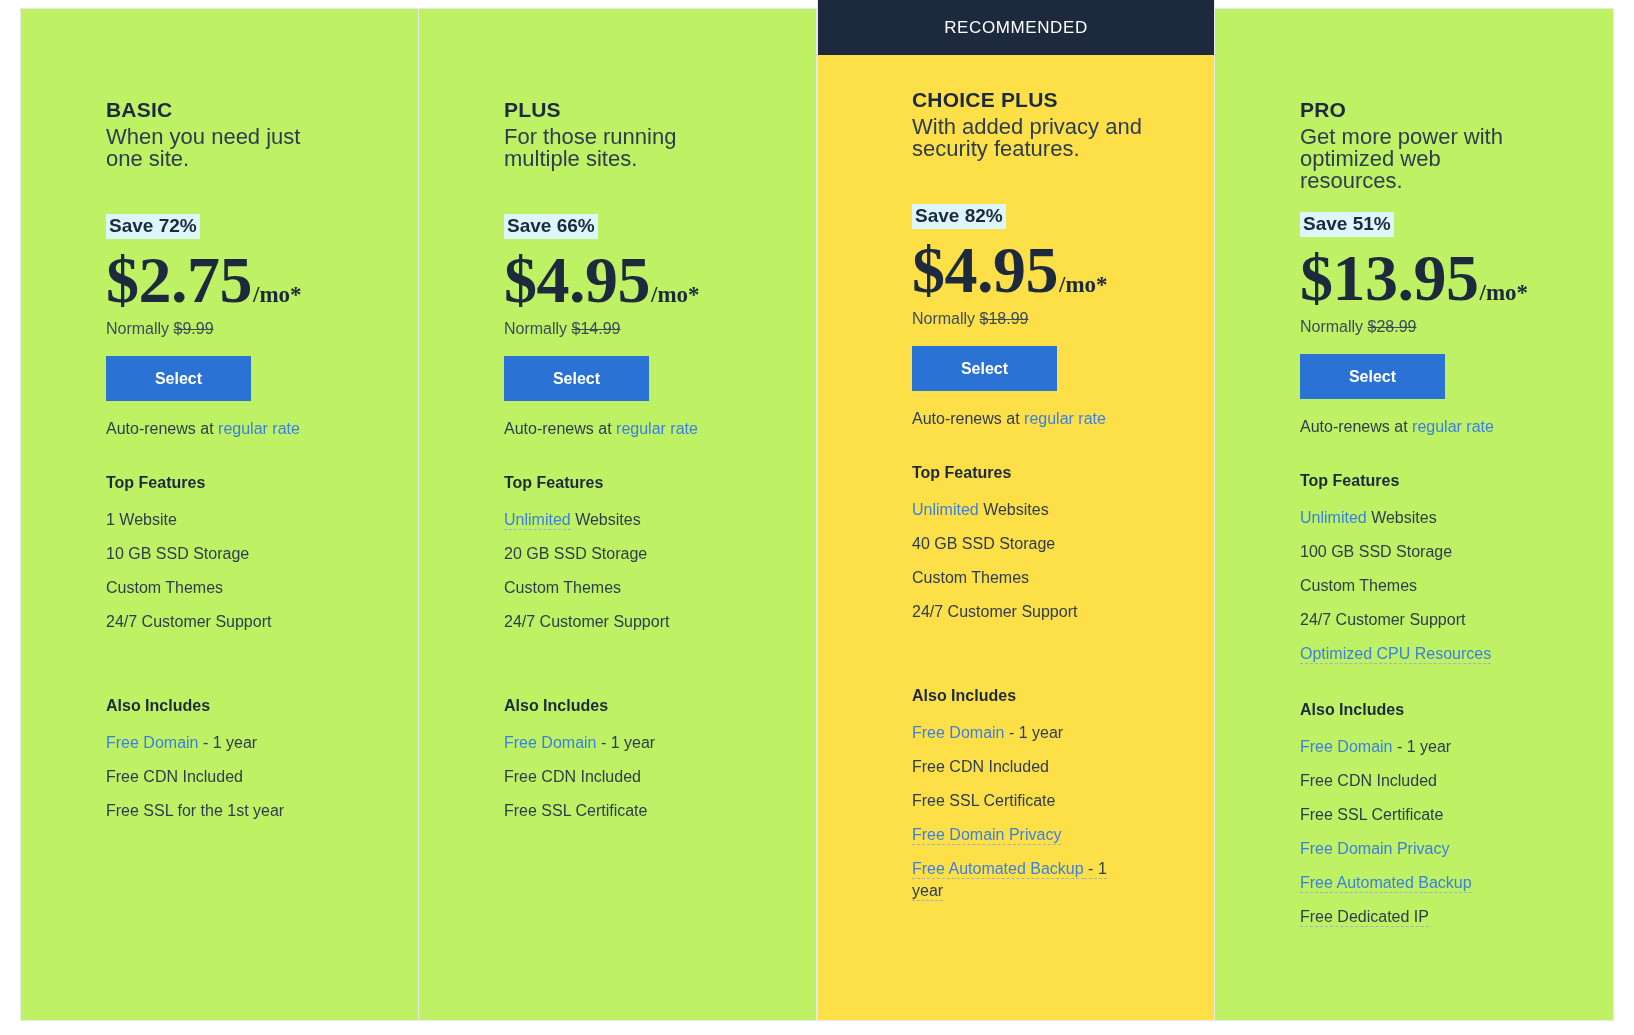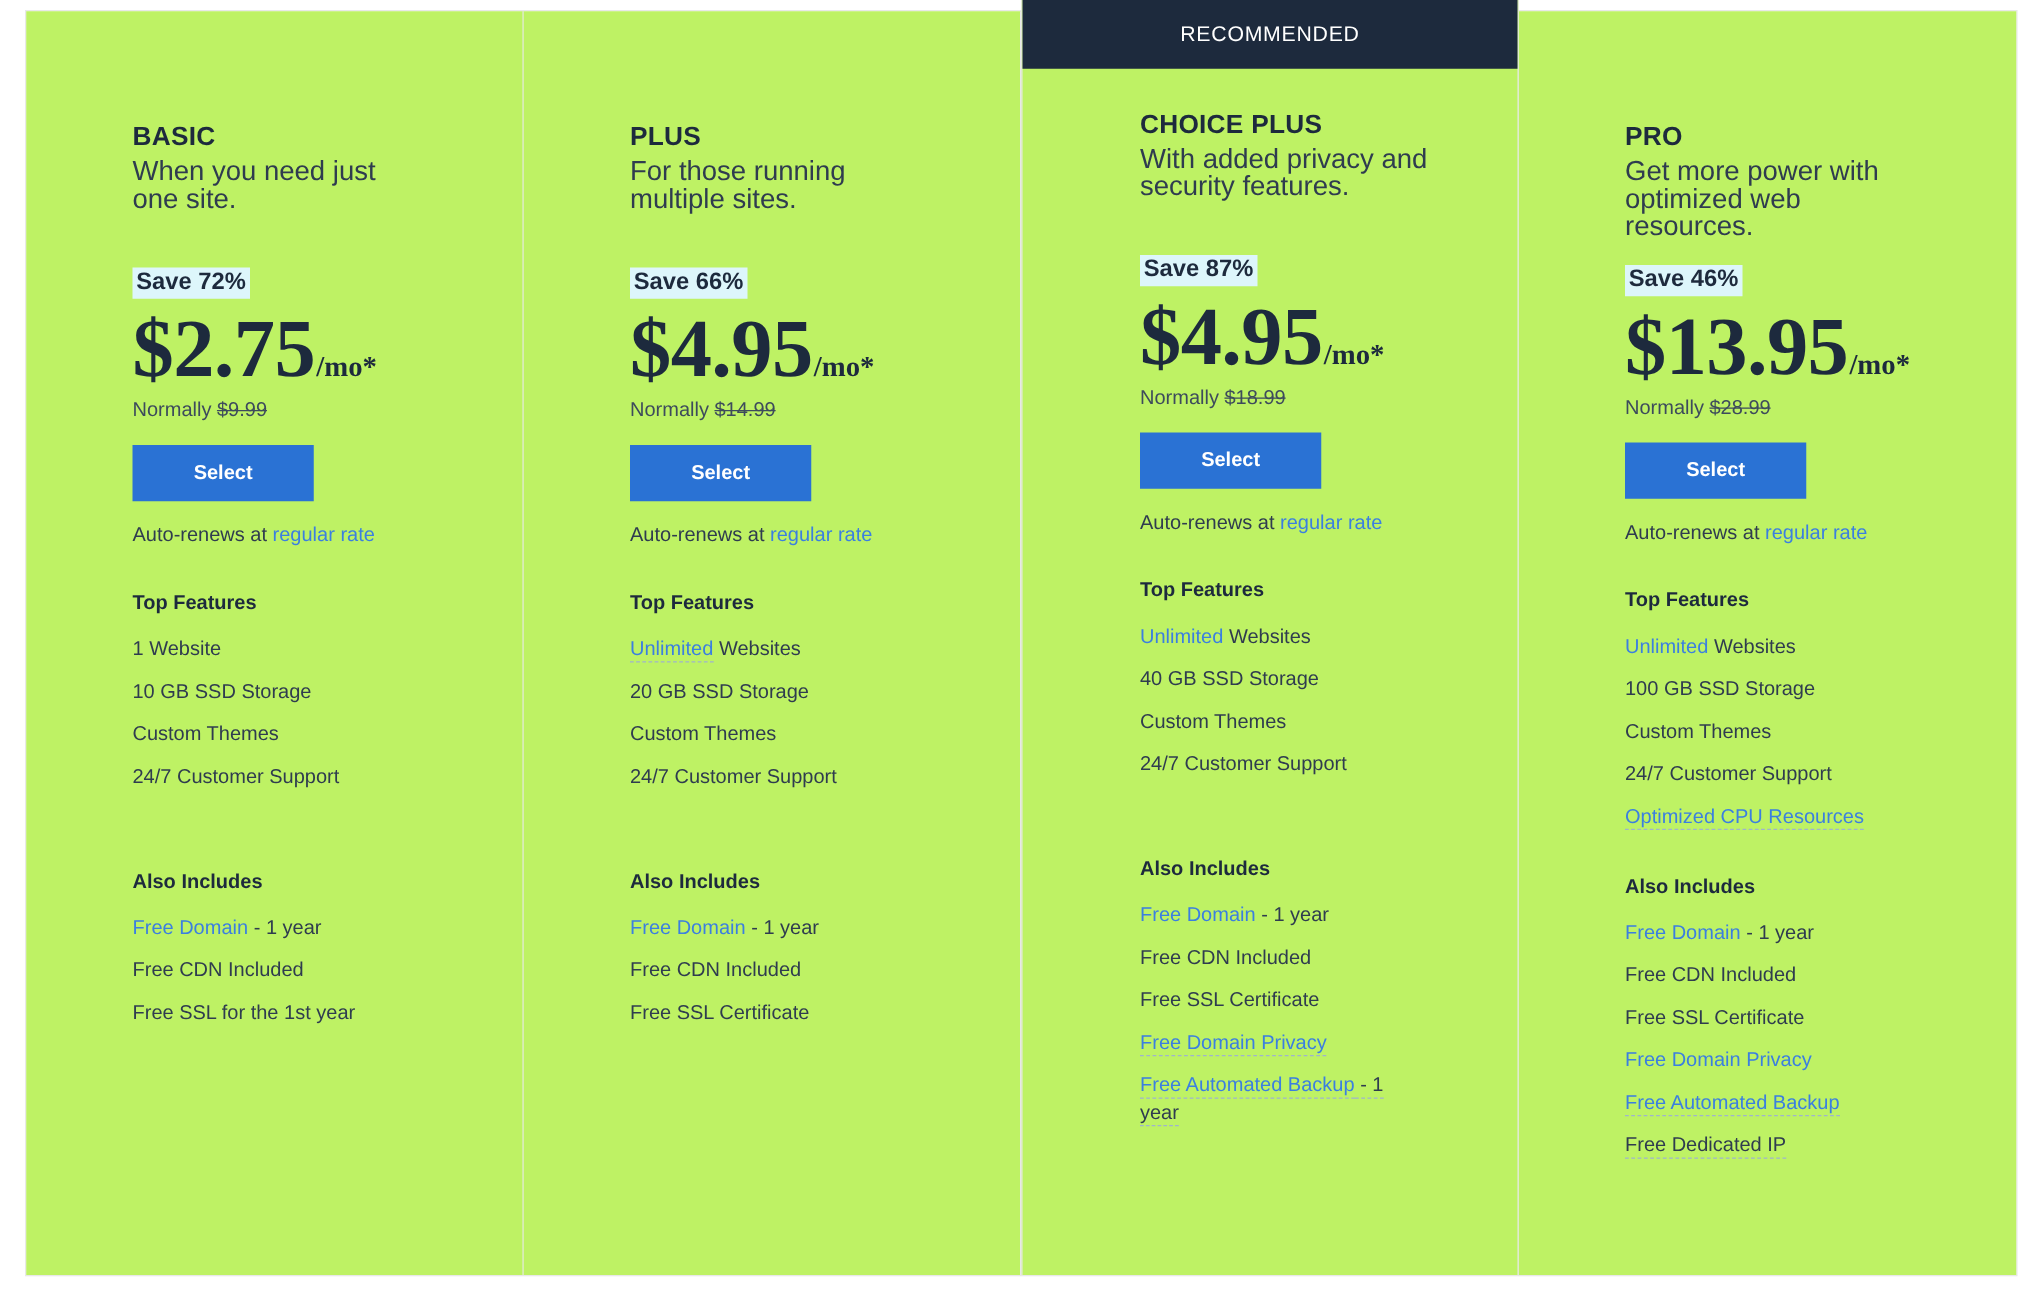--- a/index.html
+++ b/index.html
@@ -28,21 +28,21 @@
     width: 400px;
     height: 1011px;
     background: #bef264;
     border-right: 1px solid #e8e8e8;
     padding: 0;
   }
   .card:last-child { border-right: none; }
 
   
   .card.featured {
-    background: #bef264;
+    background: #fde047;
     margin-top: -9px;
     height: 1020px;
     border-left: 1px solid #e8e8e8;
     border-right: 1px solid #e8e8e8;
     z-index: 3;
     box-shadow: 0 0 0 0 rgba(0,0,0,0);
   }
   .ribbon {
     height: 55px;
     background: #1d2a3d;
@@ -229,21 +229,21 @@
           </ul>
         </div>
       </div>
       <div class="card featured">
         <div class="ribbon">RECOMMENDED</div>
         <div class="card-body">
           <div class="card-pad-top"></div>
           <div class="plan-name">CHOICE PLUS</div>
           <div class="plan-desc">With added privacy and security features.</div>
           <div style="height: 44px;"></div>
-          <div class="save-wrap"><span class="save-badge">Save 87%</span></div>
+          <div class="save-wrap"><span class="save-badge">Save 82%</span></div>
           <div class="price-row">
             <span class="price-main">$4.95</span>
             <span class="price-suffix">/mo*</span>
           </div>
           <div class="normally"><span>Normally </span><span class="strike">$18.99</span></div>
           <button class="select-btn">Select</button>
           <div class="auto-renew"><span>Auto-renews at </span><span class="link-plain">regular rate</span></div>
           <div class="section-gap"></div>
           <div class="section-title">Top Features</div>
           <ul class="feat-list">
@@ -262,21 +262,21 @@
             <li class="feat-item"><span class="link-dotted">Free Automated Backup</span><span class="dark-dotted"> - 1 year</span></li>
           </ul>
         </div>
       </div>
       <div class="card">
         <div class="card-body">
           <div class="card-pad-top"></div>
           <div class="plan-name">PRO</div>
           <div class="plan-desc">Get more power with optimized web resources.</div>
           <div style="height: 20px;"></div>
-          <div class="save-wrap"><span class="save-badge">Save 46%</span></div>
+          <div class="save-wrap"><span class="save-badge">Save 51%</span></div>
           <div class="price-row">
             <span class="price-main">$13.95</span>
             <span class="price-suffix">/mo*</span>
           </div>
           <div class="normally"><span>Normally </span><span class="strike">$28.99</span></div>
           <button class="select-btn">Select</button>
           <div class="auto-renew"><span>Auto-renews at </span><span class="link-plain">regular rate</span></div>
           <div class="section-gap"></div>
           <div class="section-title">Top Features</div>
           <ul class="feat-list">

